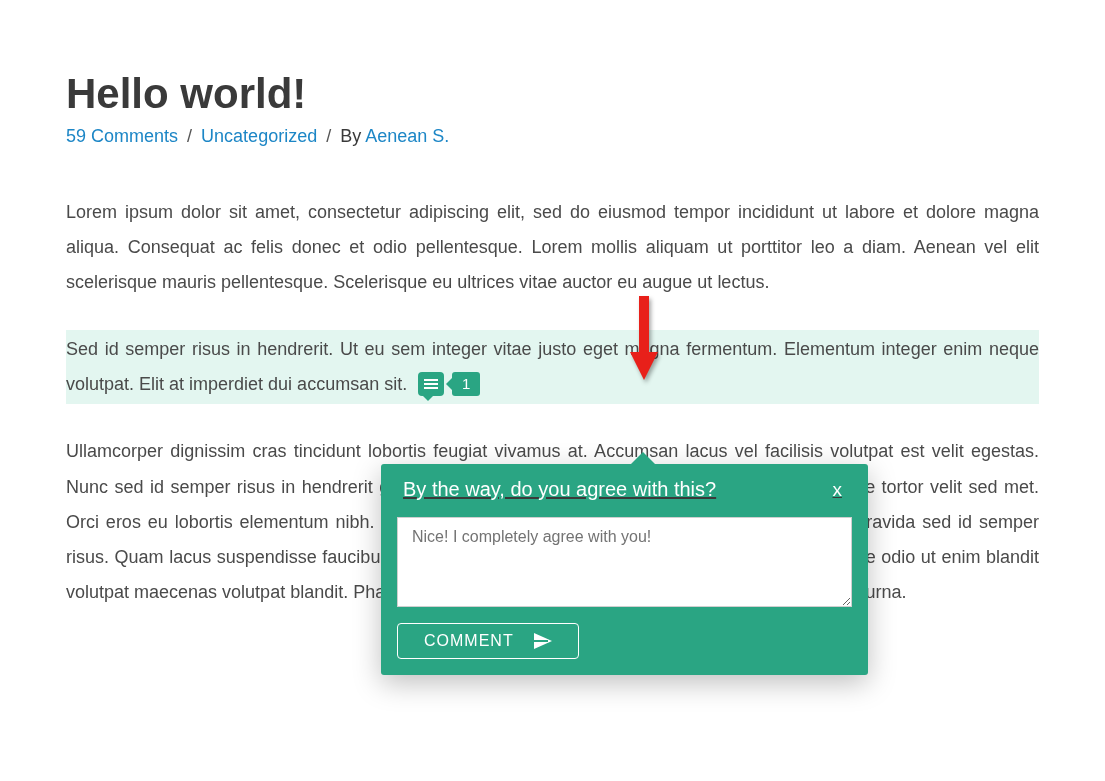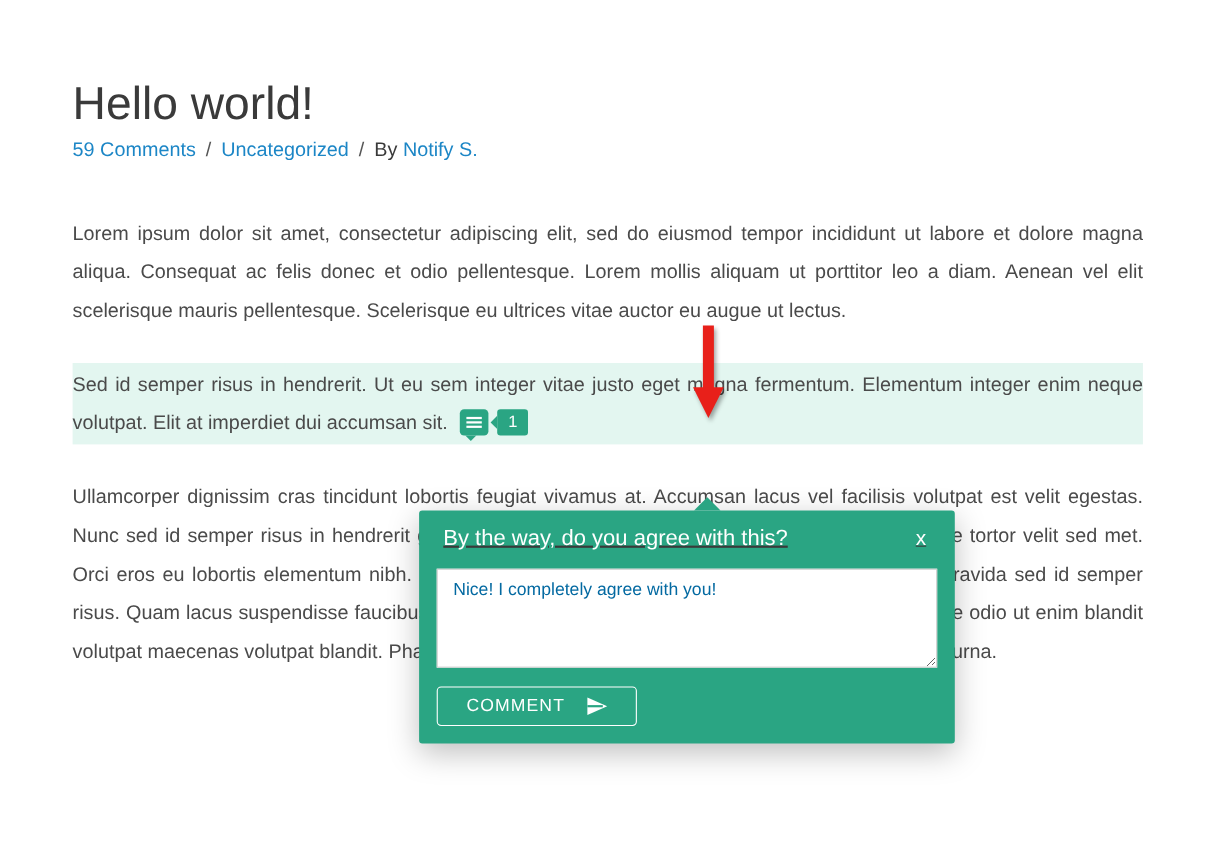--- a/index.html
+++ b/index.html
@@ -10,21 +10,21 @@
     width: 1105px;
     height: 781px;
     position: relative;
   }
   .container {
     padding: 70px 66px 0 66px;
     width: 100%;
   }
   .post-title {
     font-size: 42px;
-    font-weight: 400;
+    font-weight: 700;
     color: #3a3a3a;
     margin-bottom: 8px;
   }
   .meta {
     font-size: 18px;
     color: #3a3a3a;
   }
   .meta a { color: #1c86c6; text-decoration: none; }
   .meta .sep { color: #555; margin: 0 4px; }
   .body-text {
@@ -126,21 +126,21 @@
     padding:0 4px;
   }
   .popover-body { padding:0 16px 16px 16px; }
   .reply-box {
     width:100%;
     height:90px;
     border:1px solid #cfcfcf;
     background:#fff;
     padding:10px 14px;
     font-size:16px;
-    color:#0369a1;
+    color:#737373;
     resize:both;
     font-family:inherit;
   }
   .notify-row {
     display:flex;
     align-items:center;
     gap:8px;
     margin-top:14px;
     color:#fff;
     font-size:15px;
@@ -196,21 +196,21 @@
 <body>
 
 <div class="container">
   <h1 class="post-title">Hello world!</h1>
   <div class="meta">
     <a href="#">59 Comments</a>
     <span class="sep">/</span>
     <a href="#">Uncategorized</a>
     <span class="sep">/</span>
     <span>By</span>
-    <a href="#">Notify S.</a>
+    <a href="#">Aenean S.</a>
   </div>
 
   <div class="body-text">
     <p class="para">Lorem ipsum dolor sit amet, consectetur adipiscing elit, sed do eiusmod tempor incididunt ut labore et dolore magna aliqua. Consequat ac felis donec et odio pellentesque. Lorem mollis aliquam ut porttitor leo a diam. Aenean vel elit scelerisque mauris pellentesque. Scelerisque eu ultrices vitae auctor eu augue ut lectus.</p>
 
     <p class="para highlight">
       <span>Sed id semper risus in hendrerit. Ut eu sem integer vitae justo eget magna fermentum. Elementum integer enim neque volutpat. Elit at imperdiet dui accumsan sit.</span>
       <span class="inline-comment-marker">
         <span class="chat-icon">
             <span class="chat-lines"></span>

